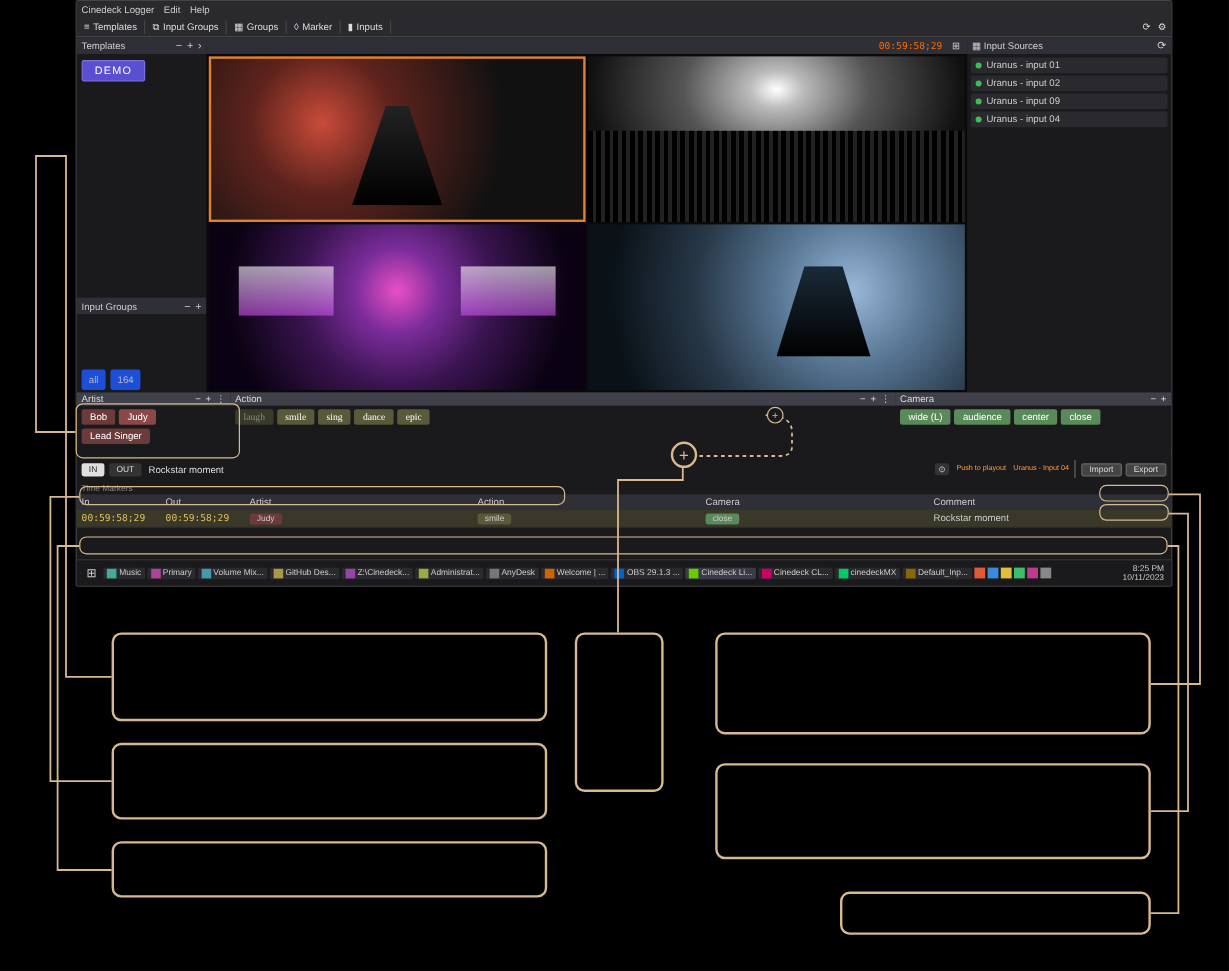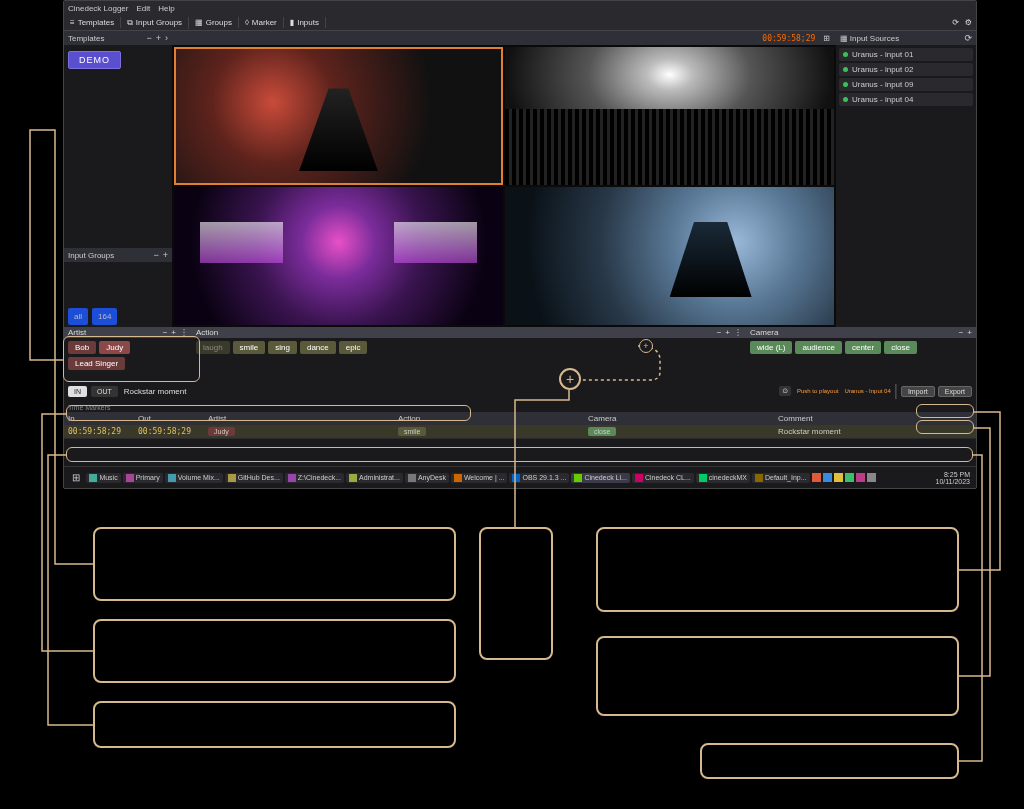--- a/index.html
+++ b/index.html
@@ -56,21 +56,21 @@
   .feed1 { background:radial-gradient(circle at 30% 40%, #c94b3a 0%, #5e231c 25%, #111 65%);  }
   .feed1::after{content:"";position:absolute;left:35%;top:30%;width:30%;height:60%;background:linear-gradient(#222,#000);clip-path:polygon(40% 0,60% 0,90% 100%,10% 100%);}
   .feed2 { background:radial-gradient(ellipse at 50% 20%, #fff 0%, #bbb 10%, #555 35%, #111 70%); }
   .feed2::after{content:"";position:absolute;bottom:0;left:0;right:0;height:55%;background:repeating-linear-gradient(90deg,#000 0 4px,#222 4px 7px);}
   .feed3 { background:radial-gradient(circle at 50% 40%, #e850c7 0%, #7a2c9a 20%, #3a1450 45%, #0a0212 80%); }
   .feed3::before{content:"";position:absolute;left:8%;top:25%;width:25%;height:30%;background:linear-gradient(#fff,#c850e8);opacity:.6;}
   .feed3::after{content:"";position:absolute;right:8%;top:25%;width:25%;height:30%;background:linear-gradient(#fff,#c850e8);opacity:.6;}
   .feed4 { background:radial-gradient(circle at 70% 40%, #9ab8d8 0%, #5a7a98 25%, #283848 55%, #0a1218 85%); }
   .feed4::after{content:"";position:absolute;left:50%;top:25%;width:25%;height:55%;background:linear-gradient(#1a2a38,#000);clip-path:polygon(30% 0,70% 0,100% 100%,0 100%);}
 
-  .right-col { width:140px; background:#1a1a1d; }
+  .right-col { width:170px; background:#1a1a1d; }
   .sources-body { padding:3px; display:flex; flex-direction:column; gap:2px; }
   .source-item {
     background:#2a2a2e; font-size:8px; color:#ccc; padding:2px 4px;
     border-radius:2px; display:flex; align-items:center; gap:4px;
   }
   .dot { width:5px; height:5px; border-radius:50%; background:#3bbf5a; }
 
   
   .tag-row { display:flex; background:#1a1a1d; }
   .tag-group { display:flex; flex-direction:column; }
@@ -81,21 +81,21 @@
     background:#3f4049; font-size:8px; color:#ddd; padding:1px 4px;
     display:flex; justify-content:space-between; align-items:center;
   }
   .tg-header .icons { display:flex; gap:4px; }
   .tg-body { padding:3px 4px; display:flex; flex-wrap:wrap; gap:3px; }
   .tag {
     font-size:8px; padding:2px 7px; border-radius:2px; color:#fff;
   }
   .tag.maroon { background:#6b3a3a; }
   .tag.maroon.sel { background:#8b4848; }
-  .tag.olive  { background:#5a5a3a; }
+  .tag.olive  { background:#5a5a3a;font-family:Liberation Serif, serif; }
   .tag.olive.dim { background:#3a3a2a; color:#888; }
   .tag.green  { background:#5a8a5a; }
 
   .plus-circle {
     position:absolute; width:22px; height:22px; border-radius:50%;
     background:#1a1a1d; border:2px solid #d6b98f; color:#d6b98f;
     display:flex; align-items:center; justify-content:center; font-size:14px;
     left:495px; top:367px; z-index:5;
   }
   .plus-small {

